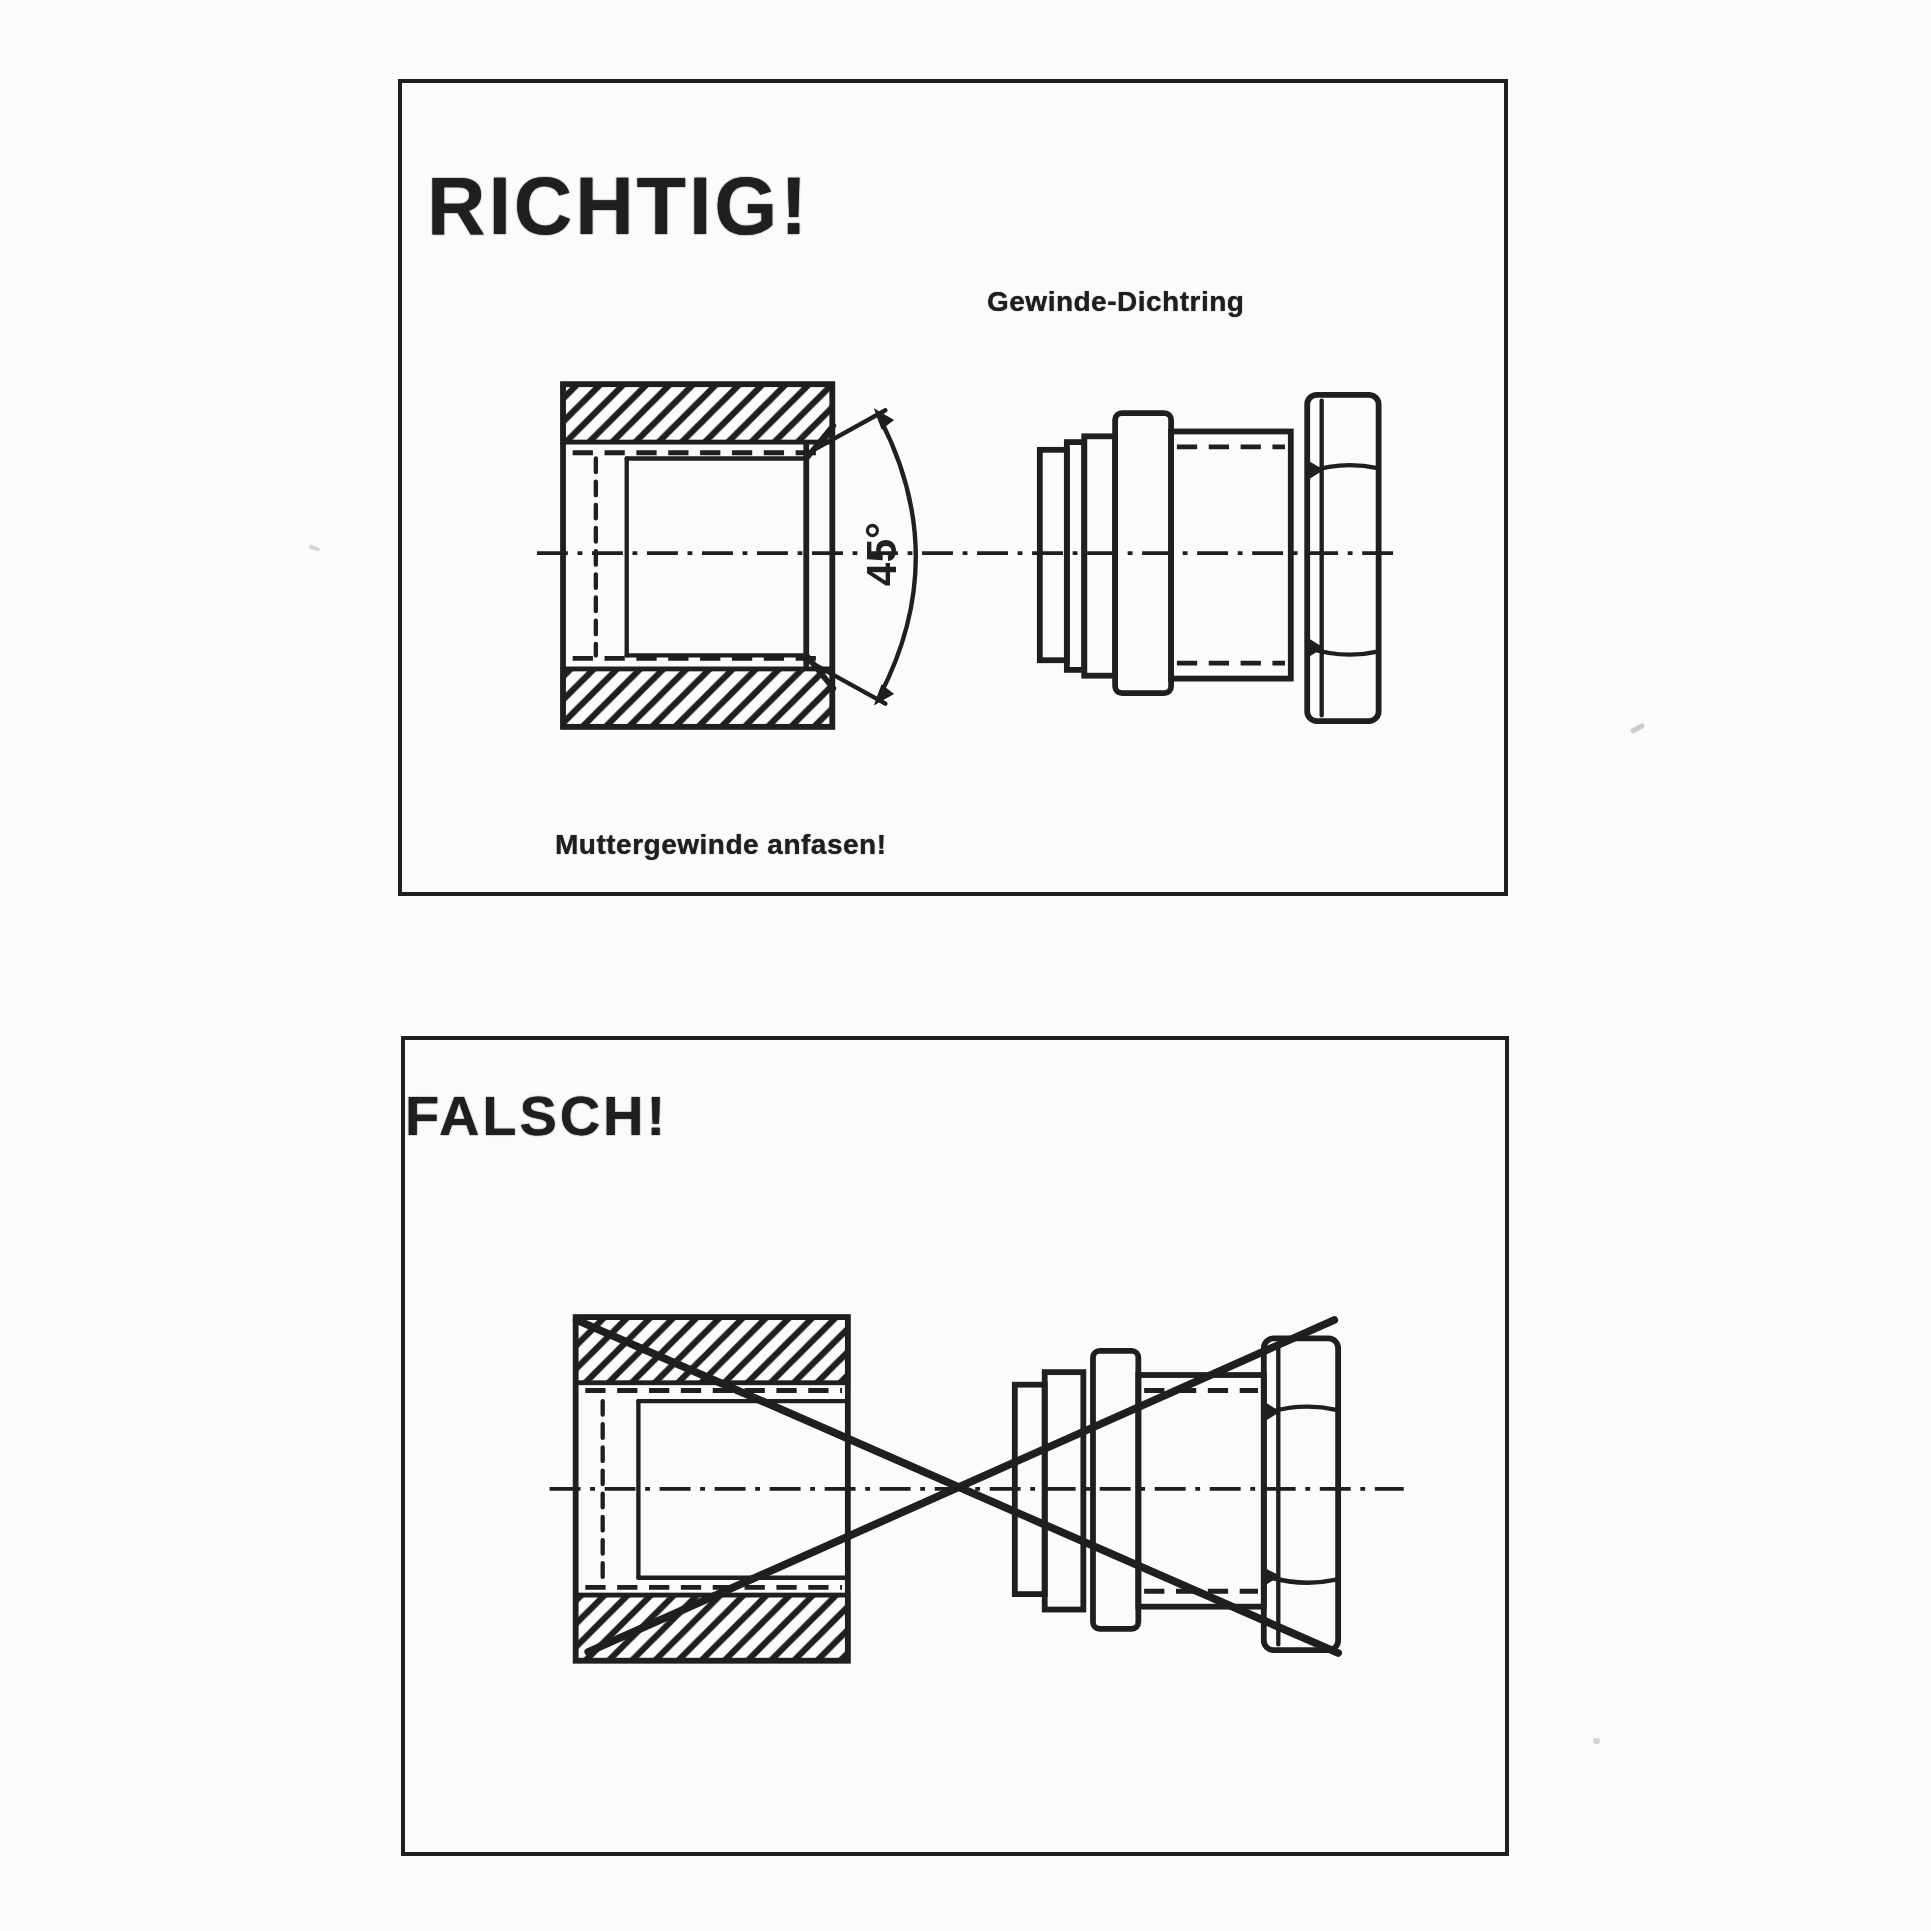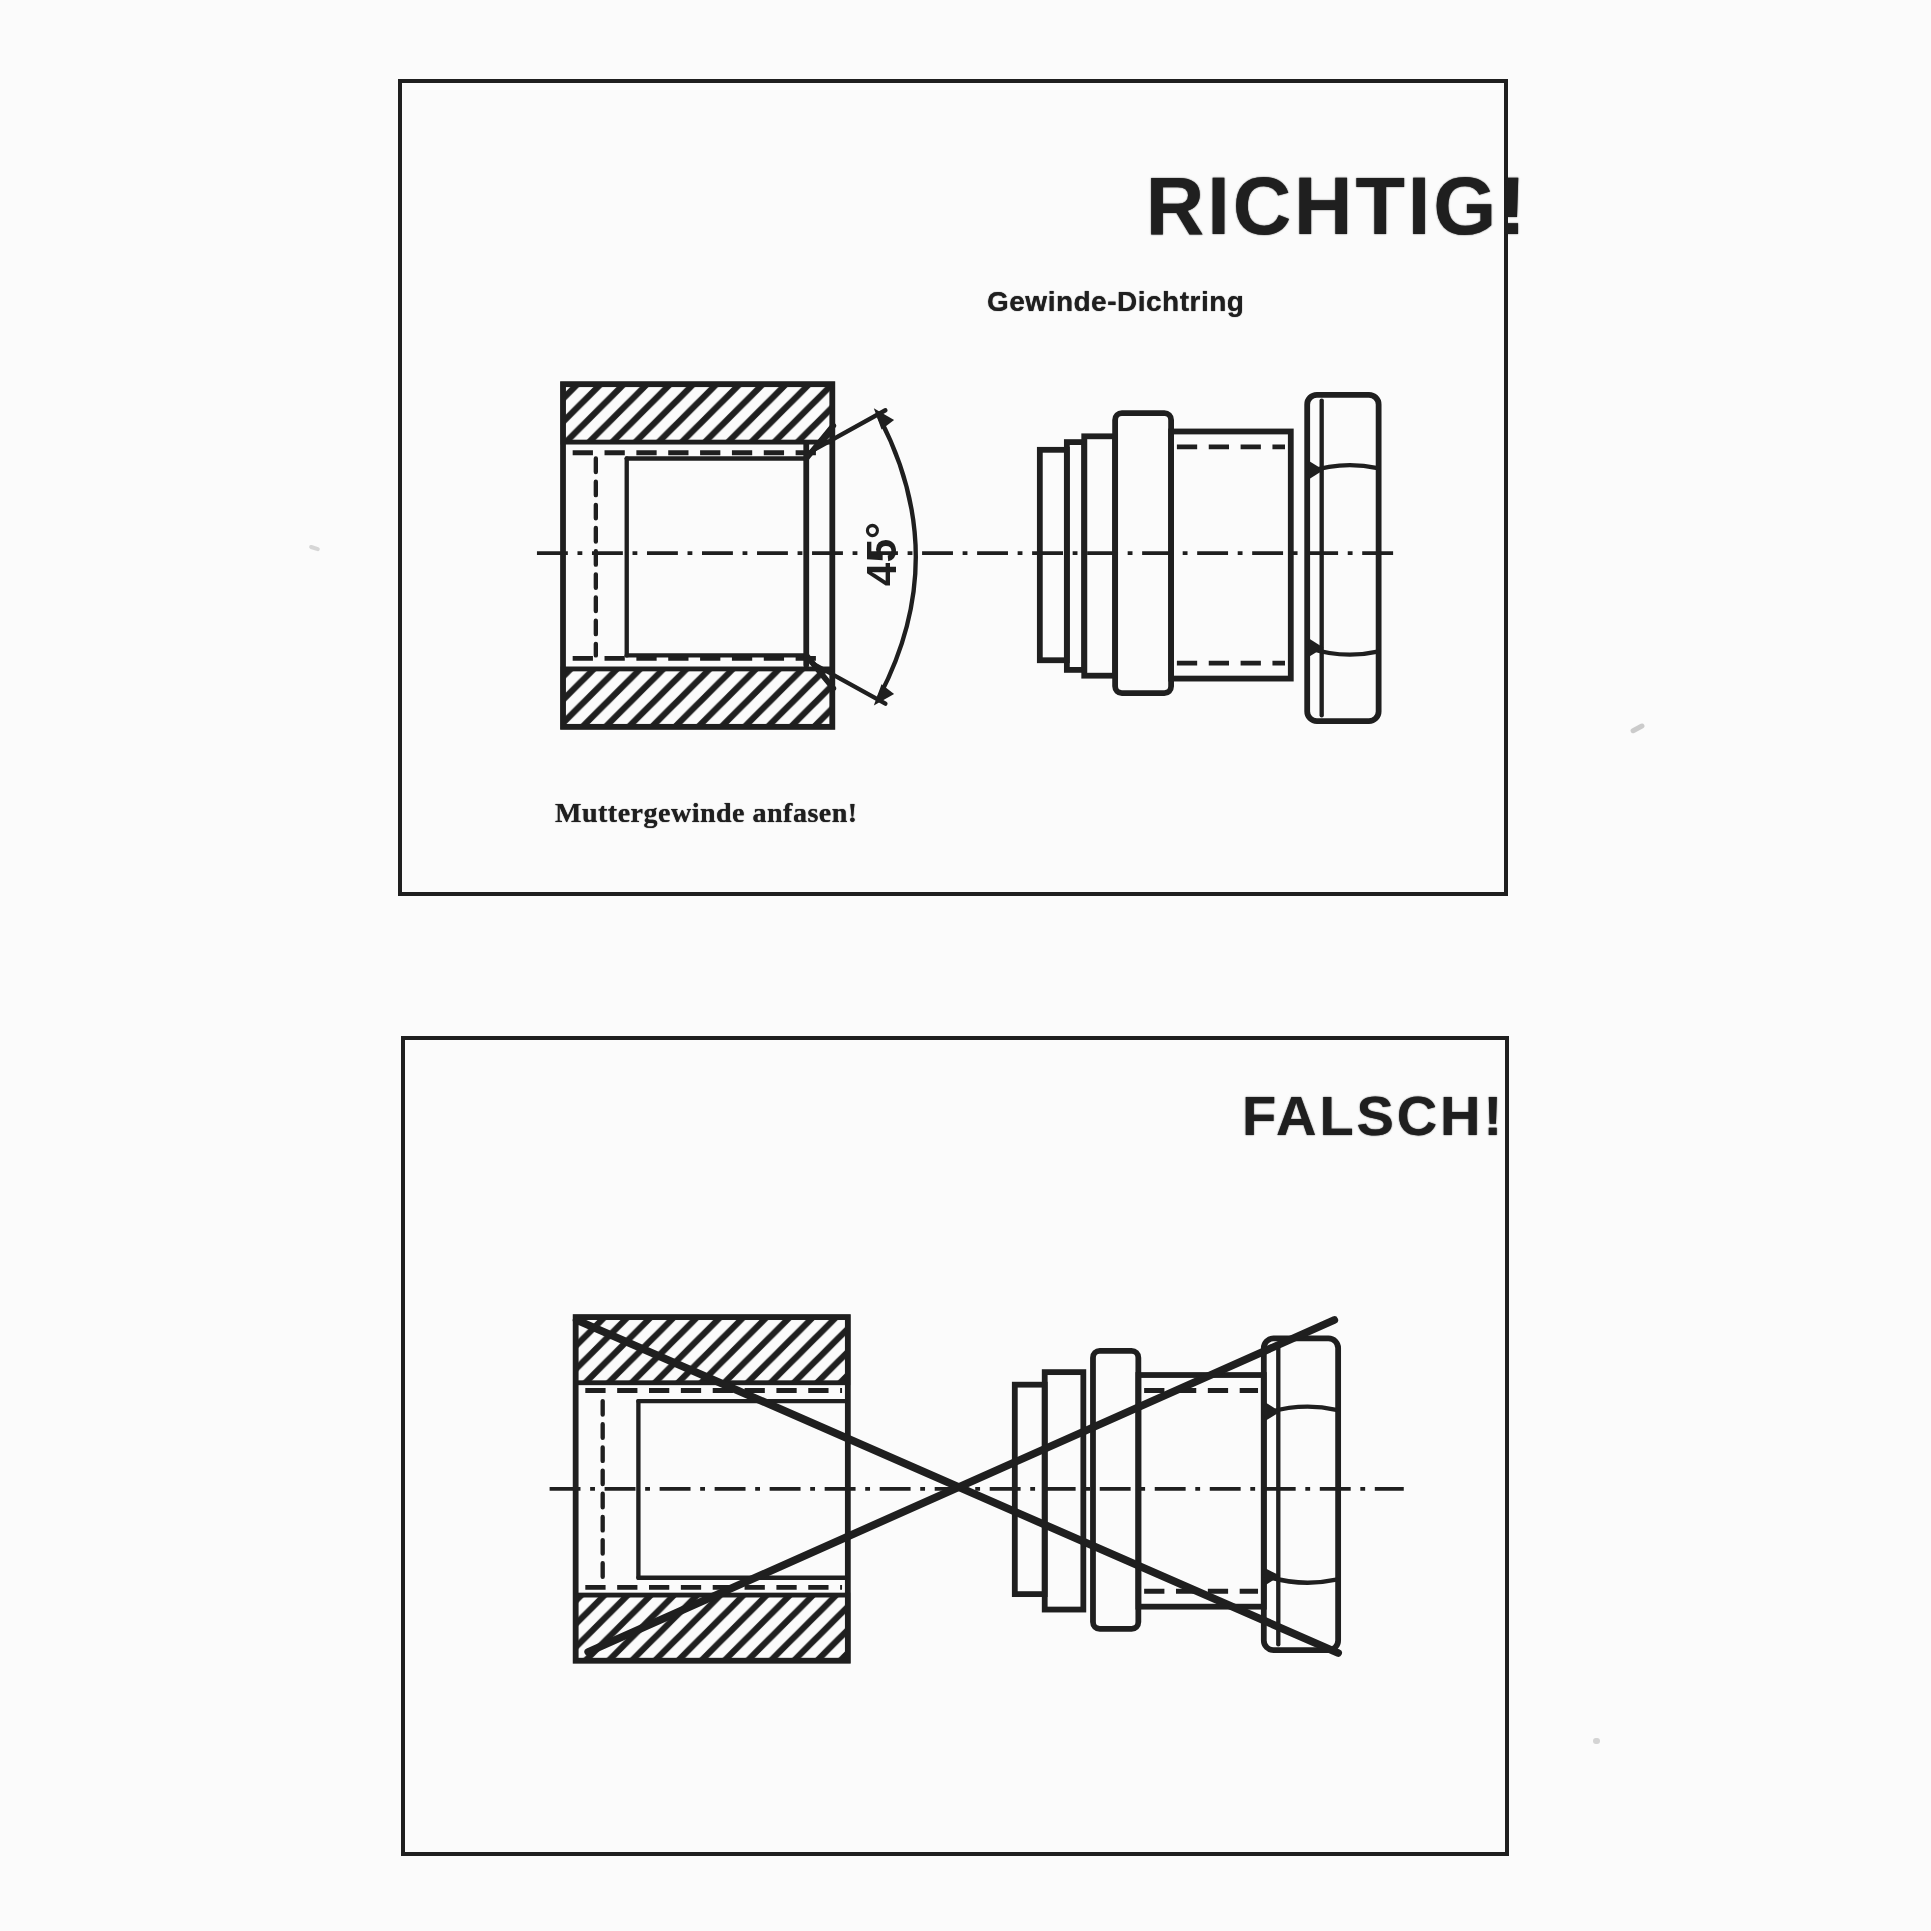--- a/index.html
+++ b/index.html
@@ -14,38 +14,38 @@
   .panel {
     position:absolute; box-sizing:border-box;
     border:4.8px solid var(--ink);
     background:transparent;
   }
   .panel-richtig { left:398px; top:79px;  width:1110px; height:817px; }
   .panel-falsch  { left:401px; top:1036px; width:1108px; height:820px; }
   .panel svg { position:absolute; left:-4.8px; top:-4.8px; }
   .panel-title {
     position:absolute; left:0; right:0; top:0;
-    text-align:right;
+    text-align:left;
     font-weight:700; line-height:1;
     letter-spacing:2.9px;
     text-shadow:0 0 1.4px currentColor;
     white-space:nowrap;
   }
   .panel-richtig .panel-title { top:83px; font-size:81px; transform:translateX(25px); }
   .panel-falsch  .panel-title { top:48px; font-size:56px; }
   .drawing-label {
     position:absolute;
     font-weight:700; font-size:28px; line-height:1;
     letter-spacing:0.5px;
     text-shadow:0 0 1px currentColor;
     white-space:nowrap;
     text-align:right;
   }
   .label-part { left:585px; top:205px; }
-  .label-note { left:153px; top:716px;font-family:Liberation Serif, serif; }
+  .label-note { left:153px; top:748px; }
   
   .ln  { stroke:var(--ink); fill:none; stroke-width:6; stroke-linecap:round; }
   .ln-thin  { stroke:var(--ink); fill:none; stroke-width:4.5; stroke-linecap:round; }
   .ln-heavy { stroke:var(--ink); fill:none; stroke-width:8; stroke-linecap:round; }
   .ln-dash  { stroke:var(--ink); fill:none; stroke-width:5; stroke-dasharray:21 12; }
   .ln-center{ stroke:var(--ink); fill:none; stroke-width:4; stroke-dasharray:32 10 5 10; }
   .hatched  { fill:url(#hatch); stroke:var(--ink); stroke-width:5; }
   .ink-fill { fill:var(--ink); stroke:none; }
   .angle-text {
     font-family:"Liberation Sans", sans-serif;

